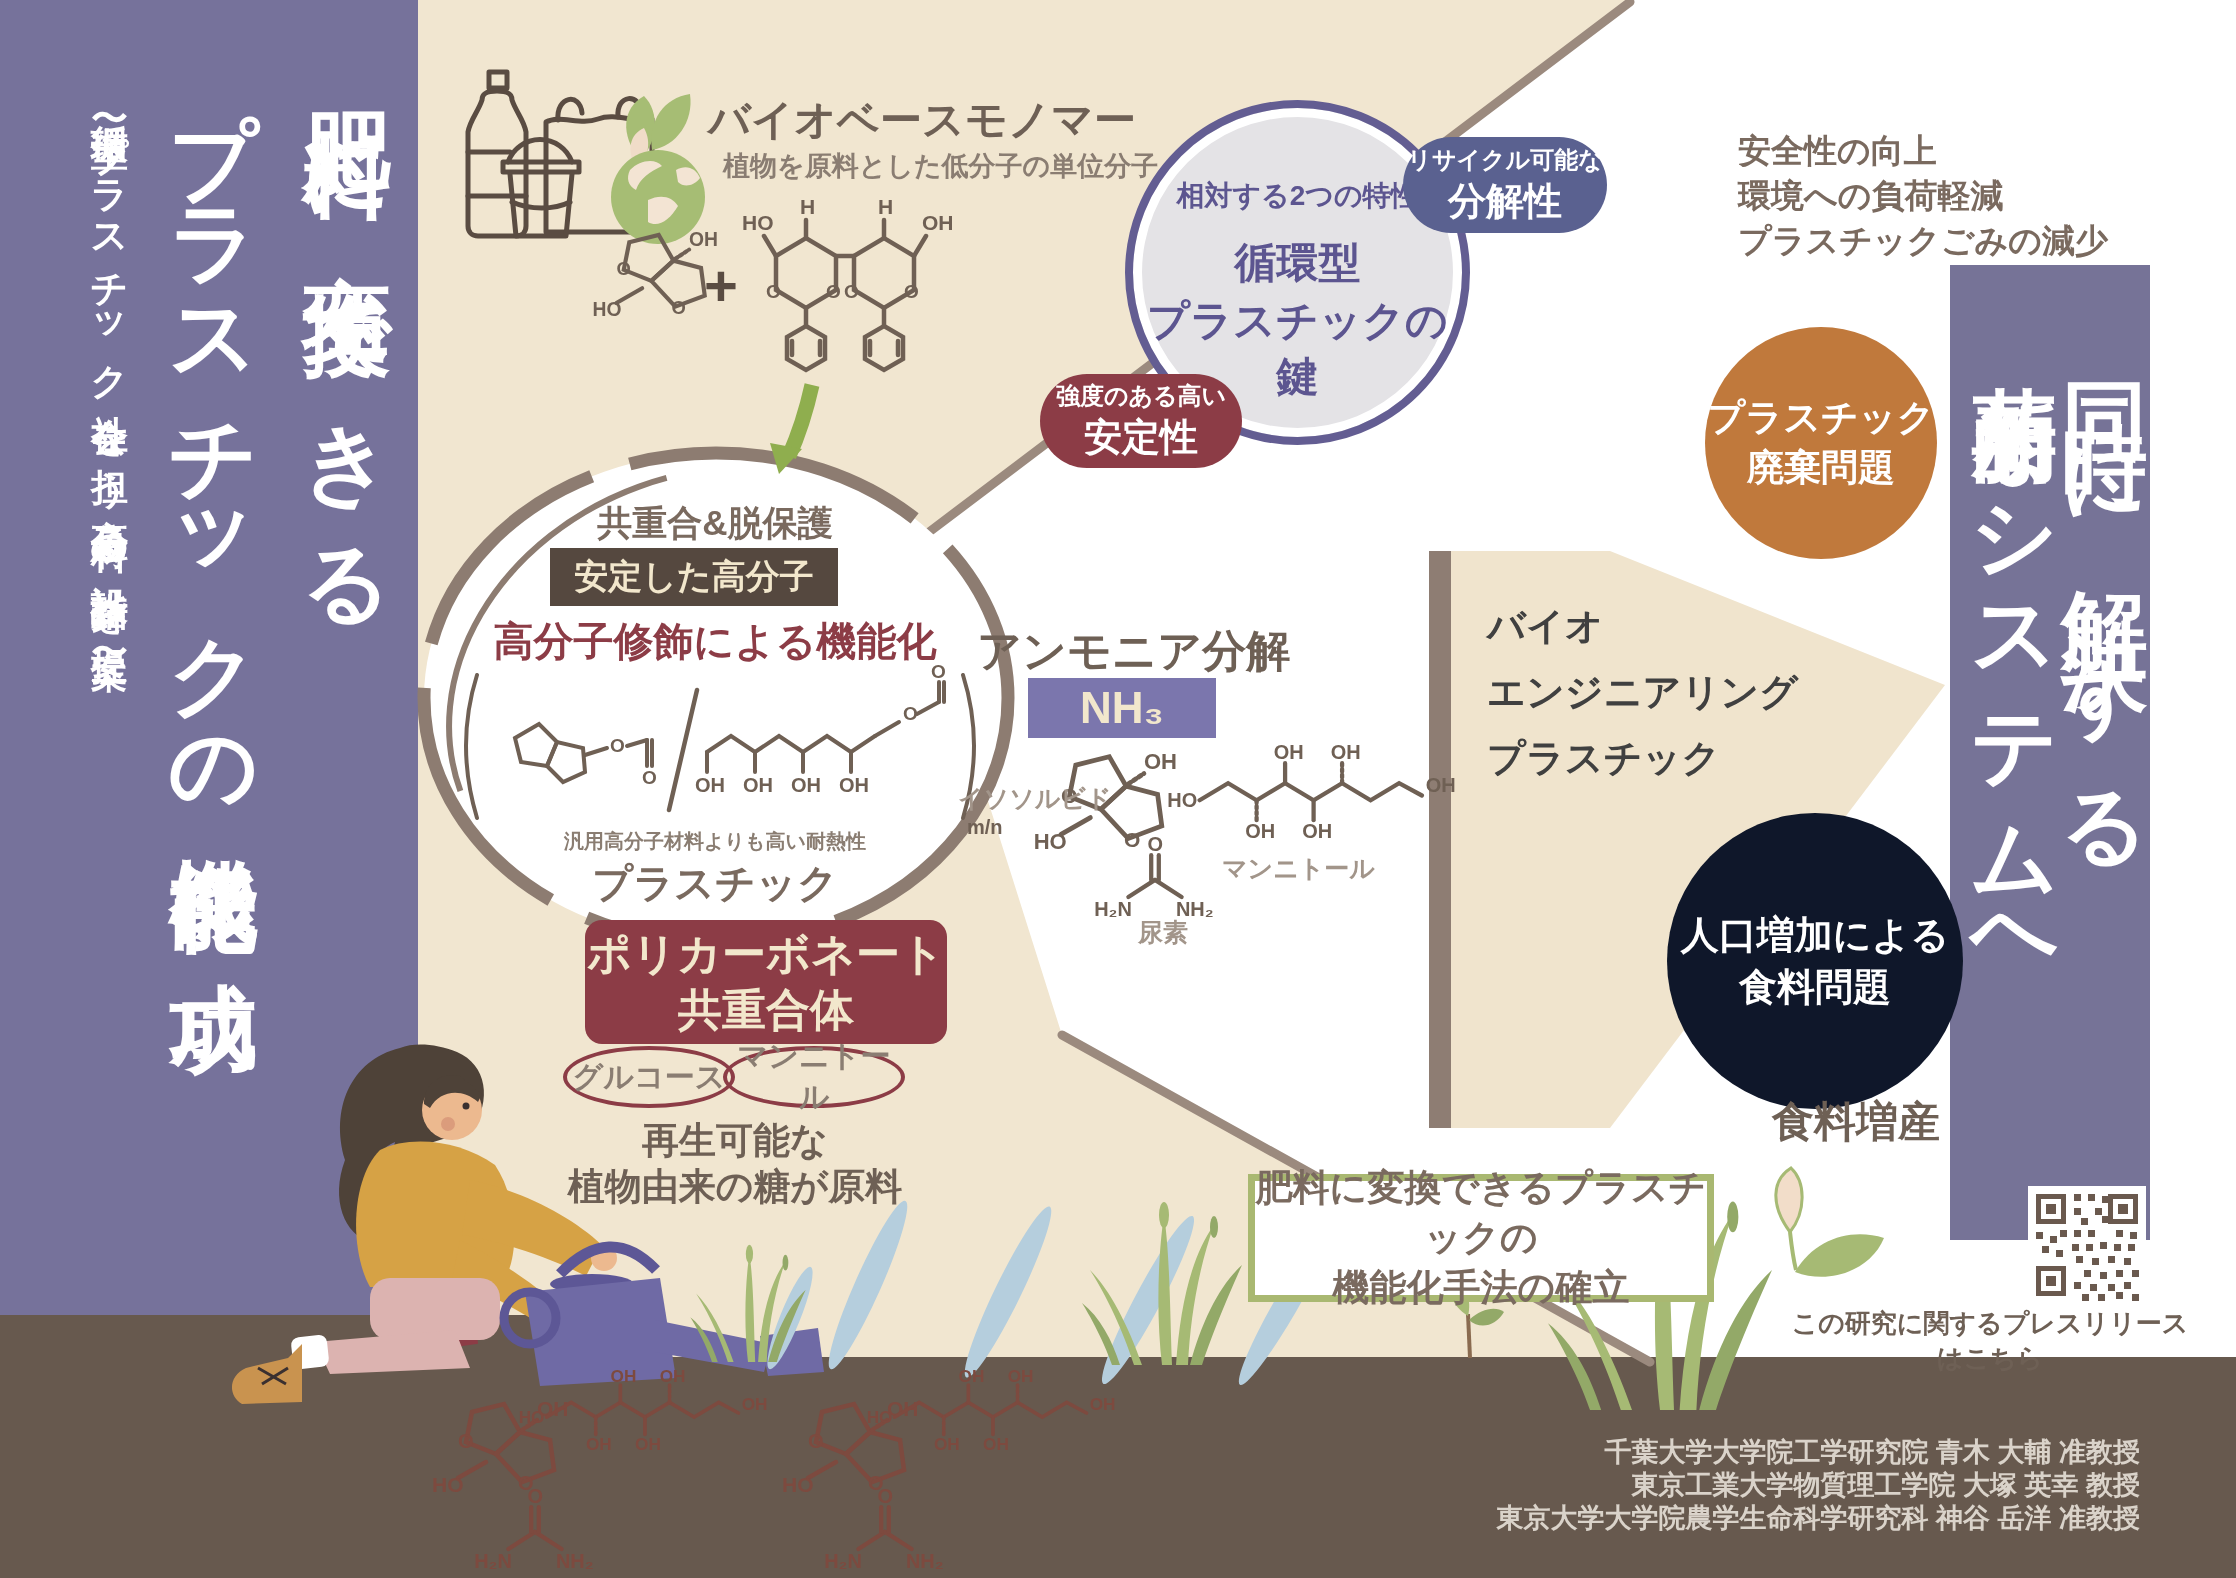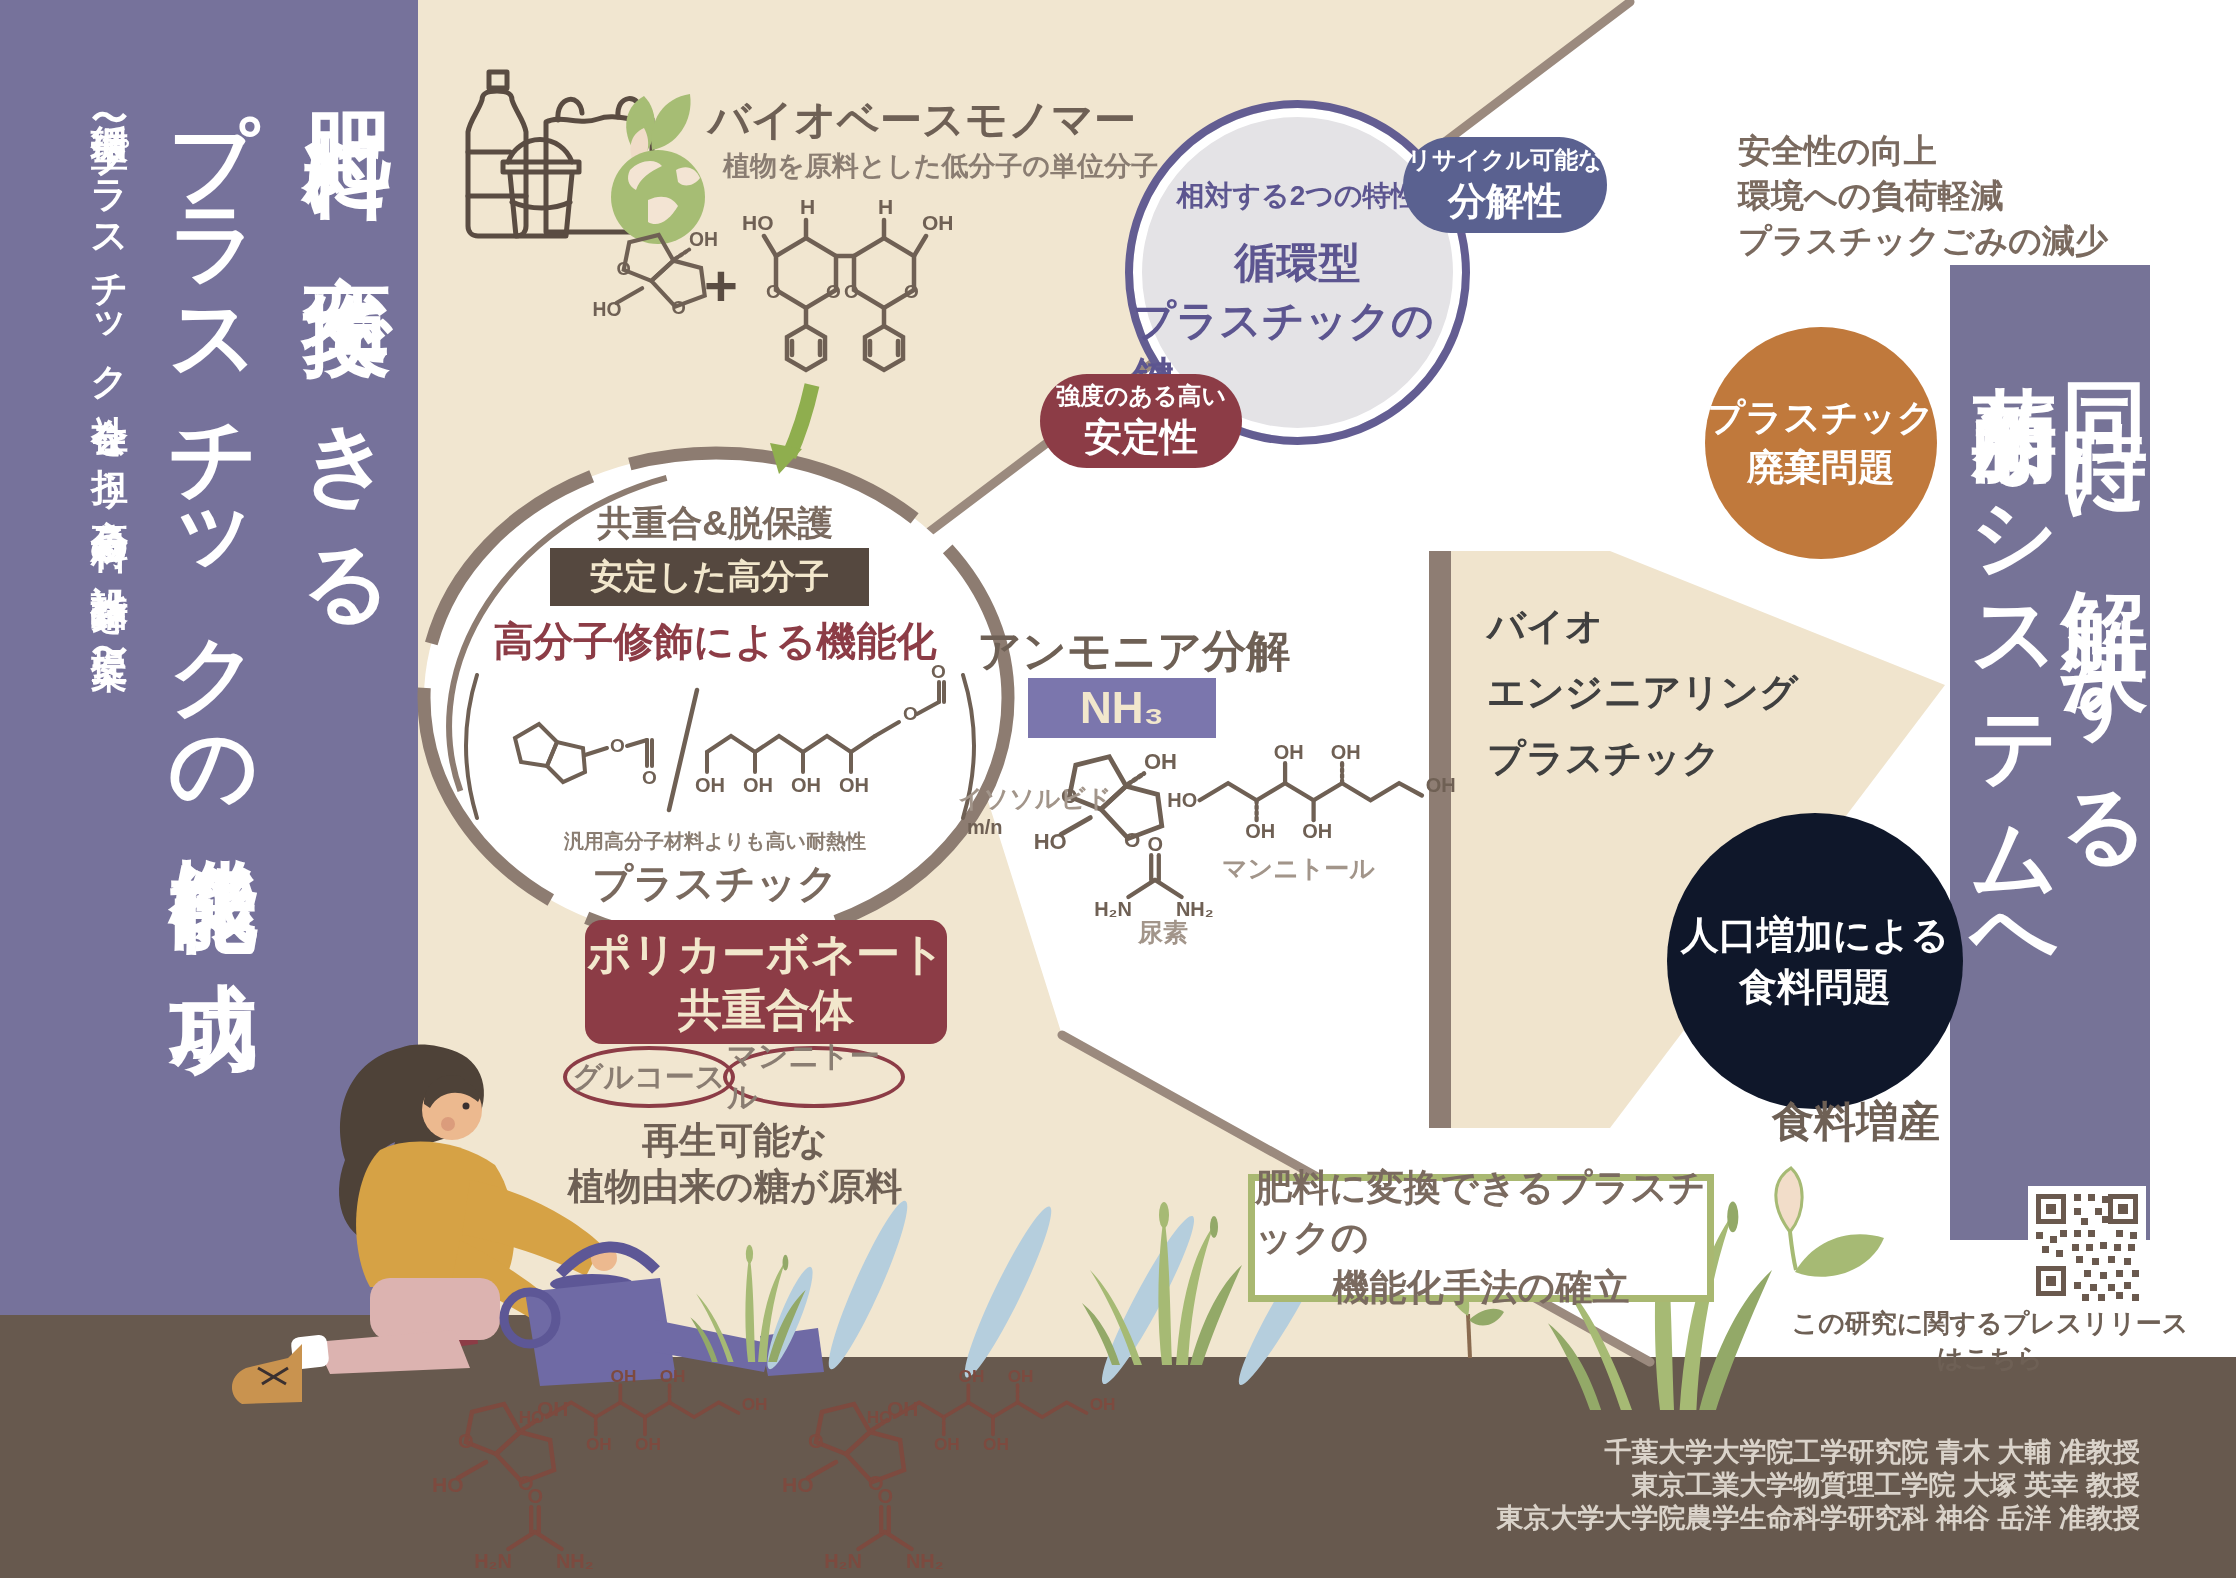--- a/index.html
+++ b/index.html
@@ -1,21 +1,21 @@
 <!DOCTYPE html>
 <html><head>
 <meta charset="utf-8">
 <style>
   html,body{margin:0;padding:0;background:#ffffff;}
   .poster{position:relative;width:2236px;height:1578px;overflow:hidden;background:#ffffff;
     font-family:"Liberation Sans","DejaVu Sans",sans-serif;}
   .abs{position:absolute;}
   .vtext{writing-mode:vertical-rl;text-orientation:upright;}
   .z0{z-index:0}.z1{z-index:1}.z2{z-index:2}.z3{z-index:3}
-  .center{display:flex;flex-direction:column;align-items:center;justify-content:center;text-align:left;}
+  .center{display:flex;flex-direction:column;align-items:center;justify-content:center;text-align:center;}
   .pill{border-radius:999px;color:#fff;}
   svg text{font-family:"Liberation Sans","DejaVu Sans",sans-serif;}
 </style>
 </head>
 <body>
 
 <div class="poster">
 
   <div class="abs z0" style="left:0;top:0;width:2236px;height:1578px;background:#F1E6D0;
               clip-path:polygon(418px 0px,1630px 0px,908px 548px,1062px 1035px,1650px 1362px,418px 1362px);"></div>
@@ -281,21 +281,21 @@
     <div style="font-size:38px;font-weight:700;">安定性</div>
   </div>
 
   <div class="abs z3" style="left:1738px;top:128px;font-size:33px;font-weight:700;color:#7A6A5F;line-height:45px;">
     <div>安全性の向上</div>
     <div>環境への負荷軽減</div>
     <div>プラスチックごみの減少</div>
   </div>
 
   <div class="abs z3" style="left:540px;top:500px;width:350px;text-align:center;font-size:35px;font-weight:800;color:#7A6A5F;">共重合&amp;脱保護</div>
-  <div class="abs z3 center" style="left:550px;top:548px;width:319px;height:58px;background:#55483F;">
+  <div class="abs z3 center" style="left:550px;top:548px;width:288px;height:58px;background:#55483F;">
     <div style="font-size:34px;font-weight:700;color:#F2E7CC;">安定した高分子</div>
   </div>
   <div class="abs z3" style="left:480px;top:614px;width:470px;text-align:center;font-size:40px;font-weight:800;color:#8C3C46;">高分子修飾による機能化</div>
   <div class="abs z3" style="left:500px;top:828px;width:430px;text-align:center;font-size:20px;font-weight:600;color:#8A7D72;">汎用高分子材料よりも高い耐熱性</div>
   <div class="abs z3" style="left:560px;top:856px;width:310px;text-align:center;font-size:40px;font-weight:800;color:#7A6A5F;">プラスチック</div>
 
   <div class="abs z3 center" style="left:585px;top:920px;width:362px;height:124px;background:#8C3C46;border-radius:17px;">
     <div style="font-size:44px;font-weight:700;color:#F2E7CC;line-height:56px;">ポリカーボネート</div>
     <div style="font-size:44px;font-weight:700;color:#F2E7CC;line-height:56px;">共重合体</div>
   </div>

